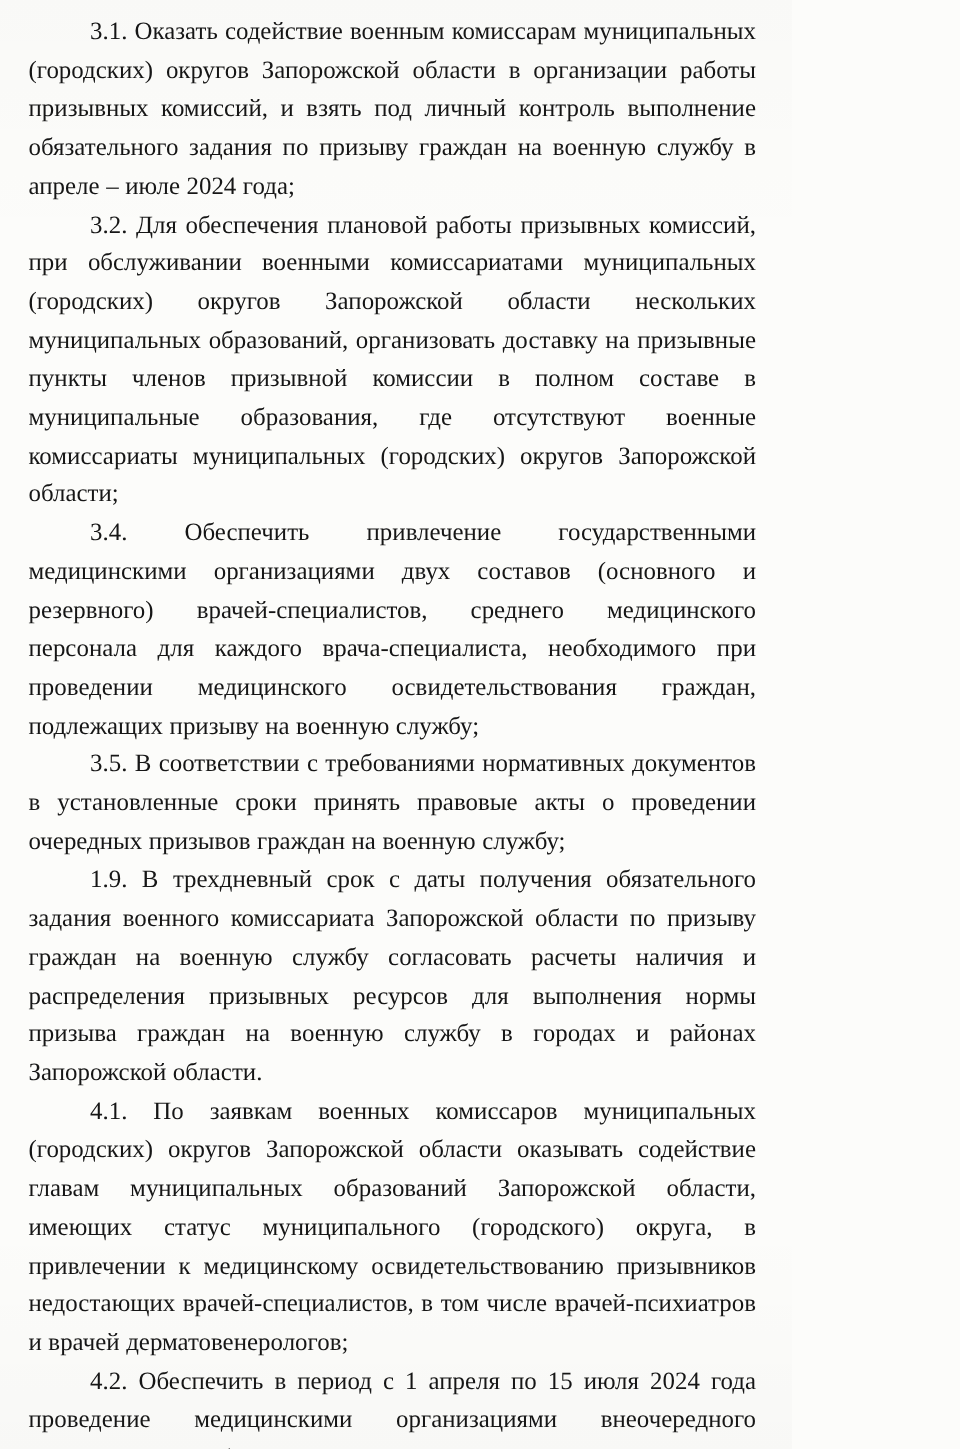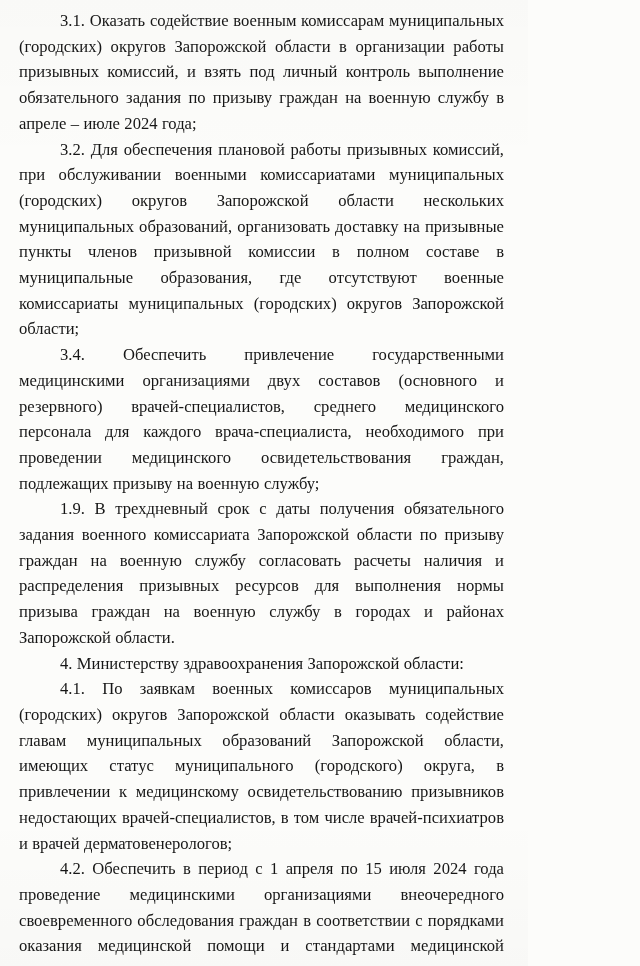--- a/index.html
+++ b/index.html
@@ -66,23 +66,23 @@
 <div id="page">
   <div class="doc-body">
 
     <p class="para">3.1. Оказать содействие военным комиссарам муниципальных (городских) округов Запорожской области в организации работы призывных комиссий, и взять под личный контроль выполнение обязательного задания по призыву граждан на военную службу в апреле – июле 2024 года;</p>
 
     <p class="para">3.2. Для обеспечения плановой работы призывных комиссий, при обслуживании военными комиссариатами муниципальных (городских) округов Запорожской области нескольких муниципальных образований, организовать доставку на призывные пункты членов призывной комиссии в полном составе в муниципальные образования, где отсутствуют военные комиссариаты муниципальных (городских) округов Запорожской области;</p>
 
 
     <p class="para">3.4. Обеспечить привлечение государственными медицинскими организациями двух составов (основного и резервного) врачей-специалистов, среднего медицинского персонала для каждого врача-специалиста, необходимого при проведении медицинского освидетельствования граждан, подлежащих призыву на военную службу;</p>
 
+    <p class="para">3.5. В соответствии с требованиями нормативных документов в установленные сроки принять правовые акты о проведении очередных призывов граждан на военную службу;</p>
 
     <p class="para">1.9. В трехдневный срок с даты получения обязательного задания военного комиссариата Запорожской области по призыву граждан на военную службу согласовать расчеты наличия и распределения призывных ресурсов для выполнения нормы призыва граждан на военную службу в городах и районах Запорожской области.</p>
 
-    <p class="para">4. Министерству здравоохранения Запорожской области:</p>
 
     <p class="para">4.1. По заявкам военных комиссаров муниципальных (городских) округов Запорожской области оказывать содействие главам муниципальных образований Запорожской области, имеющих статус муниципального (городского) округа, в привлечении к медицинскому освидетельствованию призывников недостающих врачей-специалистов, в том числе врачей-психиатров и врачей дерматовенерологов;</p>
 
     <p class="para">4.2. Обеспечить в период с 1 апреля по 15 июля 2024 года проведение медицинскими организациями внеочередного своевременного обследования граждан в соответствии с порядками оказания медицинской помощи и стандартами медицинской помощи, утвержденными Министерством здравоохранения Российской Федерации, с оформлением медицинского заключения о состоянии здоровья гражданина согласно требованиям приказа Министра обороны Российской Федерации от 16.09.2015 № 533, только при наличии направления территориальной призывной комиссии или военного комиссара муниципального образования Запорожской области;</p>
 
   </div>
 </div>
 
 </body></html>

